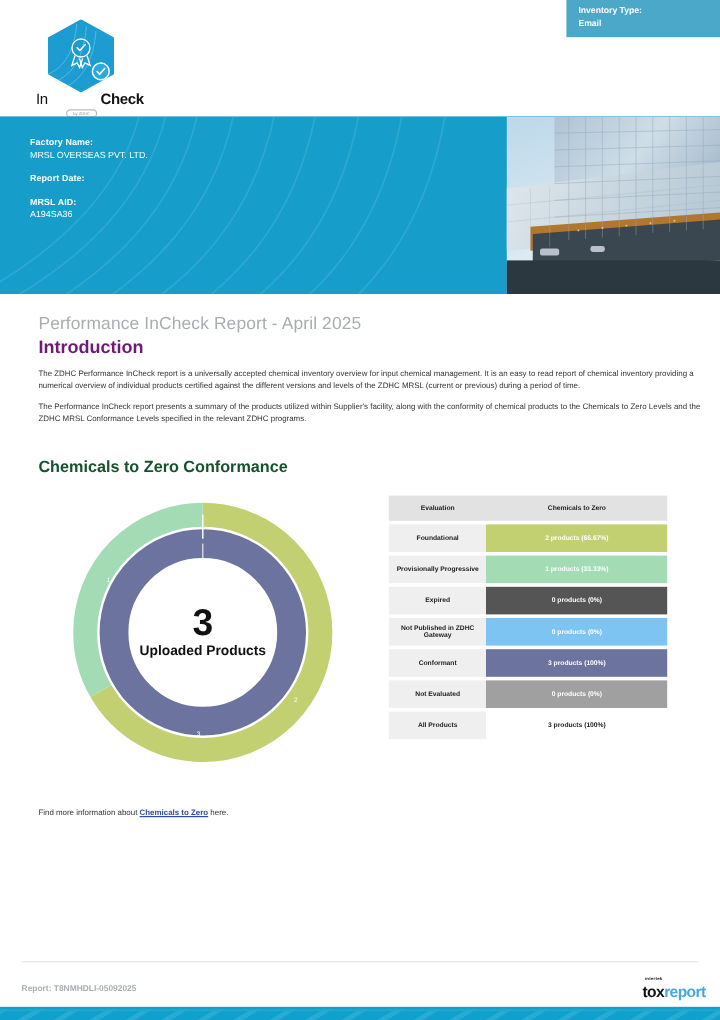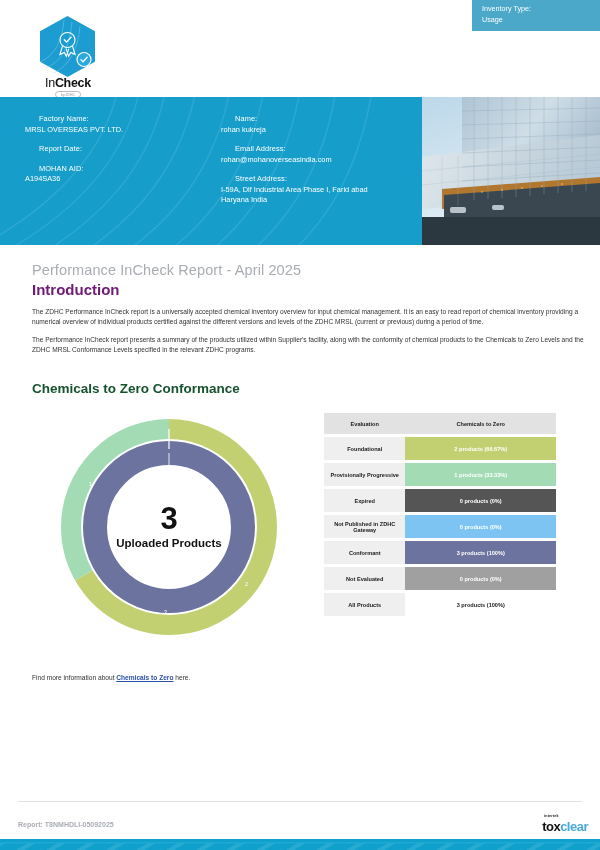--- a/index.html
+++ b/index.html
@@ -21,21 +21,21 @@
     position: absolute;
     top: 0;
     left: 472px;
     width: 128px;
     height: 31px;
     background: #4ba8c9;
     box-sizing: border-box;
     padding: 4px 0 0 10px;
     color: #ffffff;
     font-size: 7.2px;
-    font-weight: normal;
+    font-weight: bold;
     line-height: 10.5px;
   }
 
   
   .logo-wrap {
     position: absolute;
     top: 16px;
     left: 30px;
     width: 76px;
     height: 76px;
@@ -51,21 +51,21 @@
     position: absolute;
     top: 60px;
     left: 0;
     width: 76px;
     text-align: center;
     font-size: 12.5px;
     letter-spacing: -0.3px;
     color: #111;
   }
   .logo-name .thin { font-weight: normal; }
-  .logo-name .bold { font-weight: bold; }
+  .logo-name .bold { font-weight: bold; padding-left: 44px; }
   .logo-pill {
     position: absolute;
     top: 75px;
     left: 50%;
     transform: translateX(-50%);
     border: 0.7px solid #b9bcc0;
     border-radius: 6px;
     padding: 0.5px 5px;
     font-size: 3.4px;
     color: #8d9195;
@@ -103,24 +103,23 @@
     left: 25px;
     width: 380px;
     display: flex;
     gap: 28px;
     color: #ffffff;
   }
   .band-col { width: 168px; }
   .fld { margin-bottom: 9px; }
   .fld-label {
     font-size: 7.4px;
-    font-weight: normal;
+    font-weight: bold;
     line-height: 10.5px;
     letter-spacing: 0.1px;
-    margin-left: 14px;
   }
   .fld-value {
     font-size: 7.4px;
     font-weight: normal;
     line-height: 10.5px;
   }
 
   
   .content { position: absolute; top: 245px; left: 14px; width: 600px; }
 
@@ -277,21 +276,21 @@
     width: 564px;
     height: 1px;
     background: #e3e3e3;
   }
 </style>
 </head>
 <body>
 
 <div class="inv-badge">
   <div>Inventory Type:</div>
-  <div>Usage</div>
+  <div>Email</div>
 </div>
 
 <div class="logo-wrap">
   <svg class="hex" viewBox="0 0 55 61">
     <polygon points="27.5,0 55,15.2 55,45.8 27.5,61 0,45.8 0,15.2" fill="#1c9cd0"></polygon>
     <g stroke="#8fd4ef" stroke-width="0.8" fill="none" opacity="0.55">
       <path d="M0,45.8 C14,40 22,26 24,4"></path>
       <path d="M6,52 C22,45 30,30 32,6"></path>
       <path d="M14,57 C30,49 38,33 40,10"></path>
     </g>
@@ -388,36 +387,22 @@
   <div class="band-info">
     <div class="band-col">
       <div class="fld">
         <div class="fld-label">Factory Name:</div>
         <div class="fld-value">MRSL OVERSEAS PVT. LTD.</div>
       </div>
       <div class="fld">
         <div class="fld-label">Report Date:</div>
       </div>
       <div class="fld">
-        <div class="fld-label">MOHAN AID:</div>
+        <div class="fld-label">MRSL AID:</div>
         <div class="fld-value">A194SA36</div>
-      </div>
-    </div>
-    <div class="band-col">
-      <div class="fld">
-        <div class="fld-label">Name:</div>
-        <div class="fld-value">rohan kukreja</div>
-      </div>
-      <div class="fld">
-        <div class="fld-label">Email Address:</div>
-        <div class="fld-value">rohan@mohanoverseasindia.com</div>
-      </div>
-      <div class="fld">
-        <div class="fld-label">Street Address:</div>
-        <div class="fld-value">I-59A, Dlf Industrial Area Phase I, Farid abad Haryana India</div>
       </div>
     </div>
   </div>
 </div>
 
 <div class="content">
   <div class="report-title">Performance InCheck Report - April 2025</div>
   <div class="intro-h">Introduction</div>
   <div class="para">The ZDHC Performance InCheck report is a universally accepted chemical inventory overview for input chemical management. It is an easy to read report of chemical inventory providing a numerical overview of individual products certified against the different versions and levels of the ZDHC MRSL (current or previous) during a period of time.</div>
   <div class="para">The Performance InCheck report presents a summary of the products utilized within Supplier's facility, along with the conformity of chemical products to the Chemicals to Zero Levels and the ZDHC MRSL Conformance Levels specified in the relevant ZDHC programs.</div>
@@ -486,21 +471,21 @@
 
   <div class="findmore"><span>Find more information about </span><a href="#">Chemicals to Zero</a><span> here.</span></div>
 </div>
 
 <div class="hr-line" style="top:801px;"></div>
 
 <div class="report-id">Report: T8NMHDLI-05092025</div>
 
 <div class="toxclear">
   <span class="it">intertek</span>
-  <span class="tc"><span class="a">tox</span><span class="b">clear</span></span>
+  <span class="tc"><span class="a">tox</span><span class="b">report</span></span>
 </div>
 
 <div class="bottom-strip">
   <svg width="600" height="11" viewBox="0 0 600 11" preserveAspectRatio="none">
     <rect width="600" height="11" fill="#0fa0cb"></rect>
     <g stroke="#36b2d6" stroke-width="4" opacity="0.65">
       <path d="M-20,14 L10,-4"></path>
         <path d="M10,14 L40,-4"></path>
         <path d="M40,14 L70,-4"></path>
       <path d="M70,14 L100,-4"></path>

